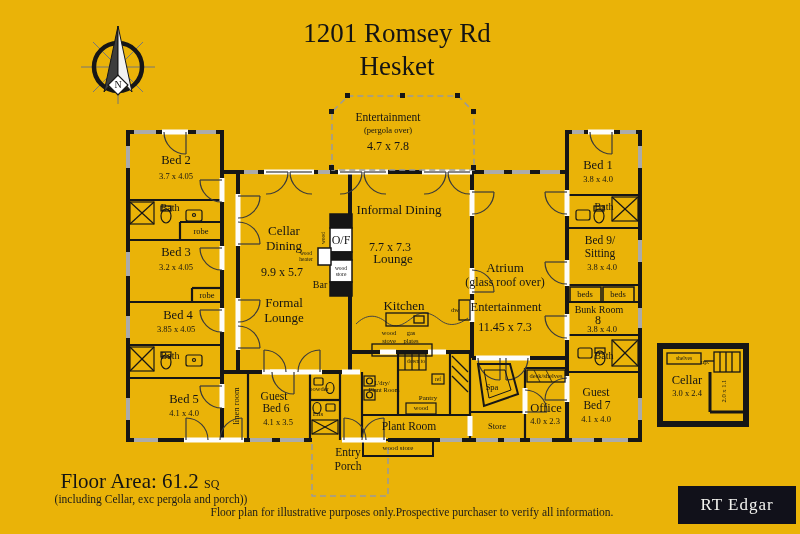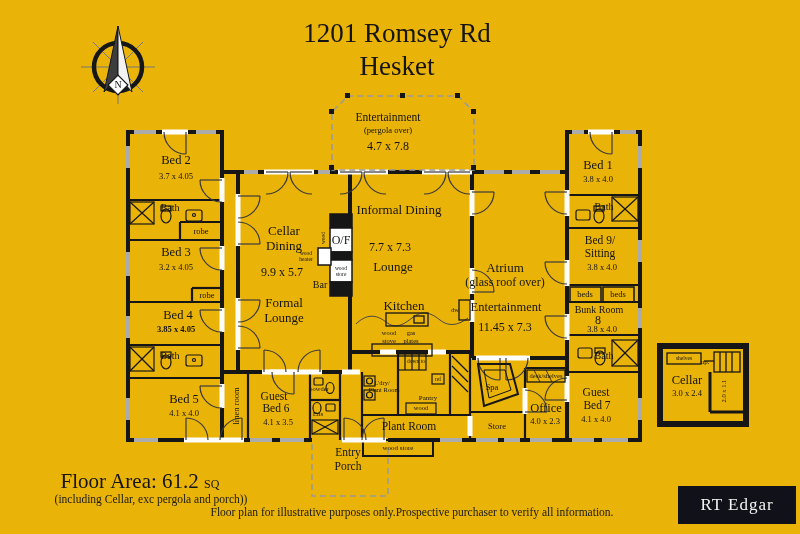--- a/index.html
+++ b/index.html
@@ -293,42 +293,42 @@
   <div class="lbl f10" style="left:118px;top:85px;">N</div>
 
   <div class="lbl f12" style="left:176px;top:160px;">Bed 2</div>
   <div class="lbl f8" style="left:176px;top:176px;">3.7 x 4.05</div>
   <div class="lbl f10" style="left:170px;top:208px;">Bath</div>
   <div class="lbl f8" style="left:201px;top:231px;">robe</div>
   <div class="lbl f12" style="left:176px;top:252px;">Bed 3</div>
   <div class="lbl f8" style="left:176px;top:267px;">3.2 x 4.05</div>
   <div class="lbl f8" style="left:207px;top:295px;">robe</div>
   <div class="lbl f12" style="left:178px;top:315px;">Bed 4</div>
-  <div class="lbl f8" style="left:176px;top:329px;font-weight:bold;">3.85 x 4.05</div>
+  <div class="lbl f8" style="left:176px;top:329px;">3.85 x 4.05</div>
   <div class="lbl f10" style="left:170px;top:356px;">Bath</div>
   <div class="lbl f12" style="left:184px;top:399px;">Bed 5</div>
   <div class="lbl f8" style="left:184px;top:413px;">4.1 x 4.0</div>
   <div class="lbl v f8" style="left:236px;top:406px;">linen room</div>
 
   <div class="lbl f13 wrap" style="left:284px;top:238px;width:66px;">Cellar Dining</div>
   <div class="lbl f9" style="left:282px;top:272px;">9.9 x 5.7</div>
   <div class="lbl f13 wrap" style="left:284px;top:310px;width:66px;">Formal Lounge</div>
   <div class="lbl f10" style="left:320px;top:285px;">Bar</div>
   <div class="lbl f5 wrap" style="left:306px;top:256px;width:22px;">wood heater</div>
   <div class="lbl v f5" style="left:323px;top:238px;">wood</div>
   <div class="lbl f9" style="left:341px;top:240px;">O/F</div>
   <div class="lbl f5 wrap" style="left:341px;top:271px;width:20px;">wood store</div>
 
   <div class="lbl f11" style="left:388px;top:118px;">Entertainment</div>
   <div class="lbl f8" style="left:388px;top:130px;">(pergola over)</div>
   <div class="lbl f9" style="left:388px;top:146px;">4.7 x 7.8</div>
 
   <div class="lbl f13" style="left:399px;top:210px;">Informal Dining</div>
   <div class="lbl f9" style="left:390px;top:247px;">7.7 x 7.3</div>
-  <div class="lbl f13" style="left:393px;top:267px;text-align:center;">Lounge</div>
+  <div class="lbl f13" style="left:393px;top:259px;text-align:center;">Lounge</div>
   <div class="lbl f13" style="left:404px;top:306px;">Kitchen</div>
   <div class="lbl f6 wrap" style="left:389px;top:337px;width:22px;">wood stove</div>
   <div class="lbl f6 wrap" style="left:411px;top:337px;width:22px;">gas plates</div>
   <div class="lbl f6" style="left:455px;top:310px;">dw</div>
 
   <div class="lbl f13" style="left:505px;top:268px;">Atrium</div>
   <div class="lbl f9" style="left:505px;top:282px;">(glass roof over)</div>
   <div class="lbl f12" style="left:506px;top:307px;">Entertainment</div>
   <div class="lbl f9" style="left:505px;top:327px;">11.45 x 7.3</div>
 

